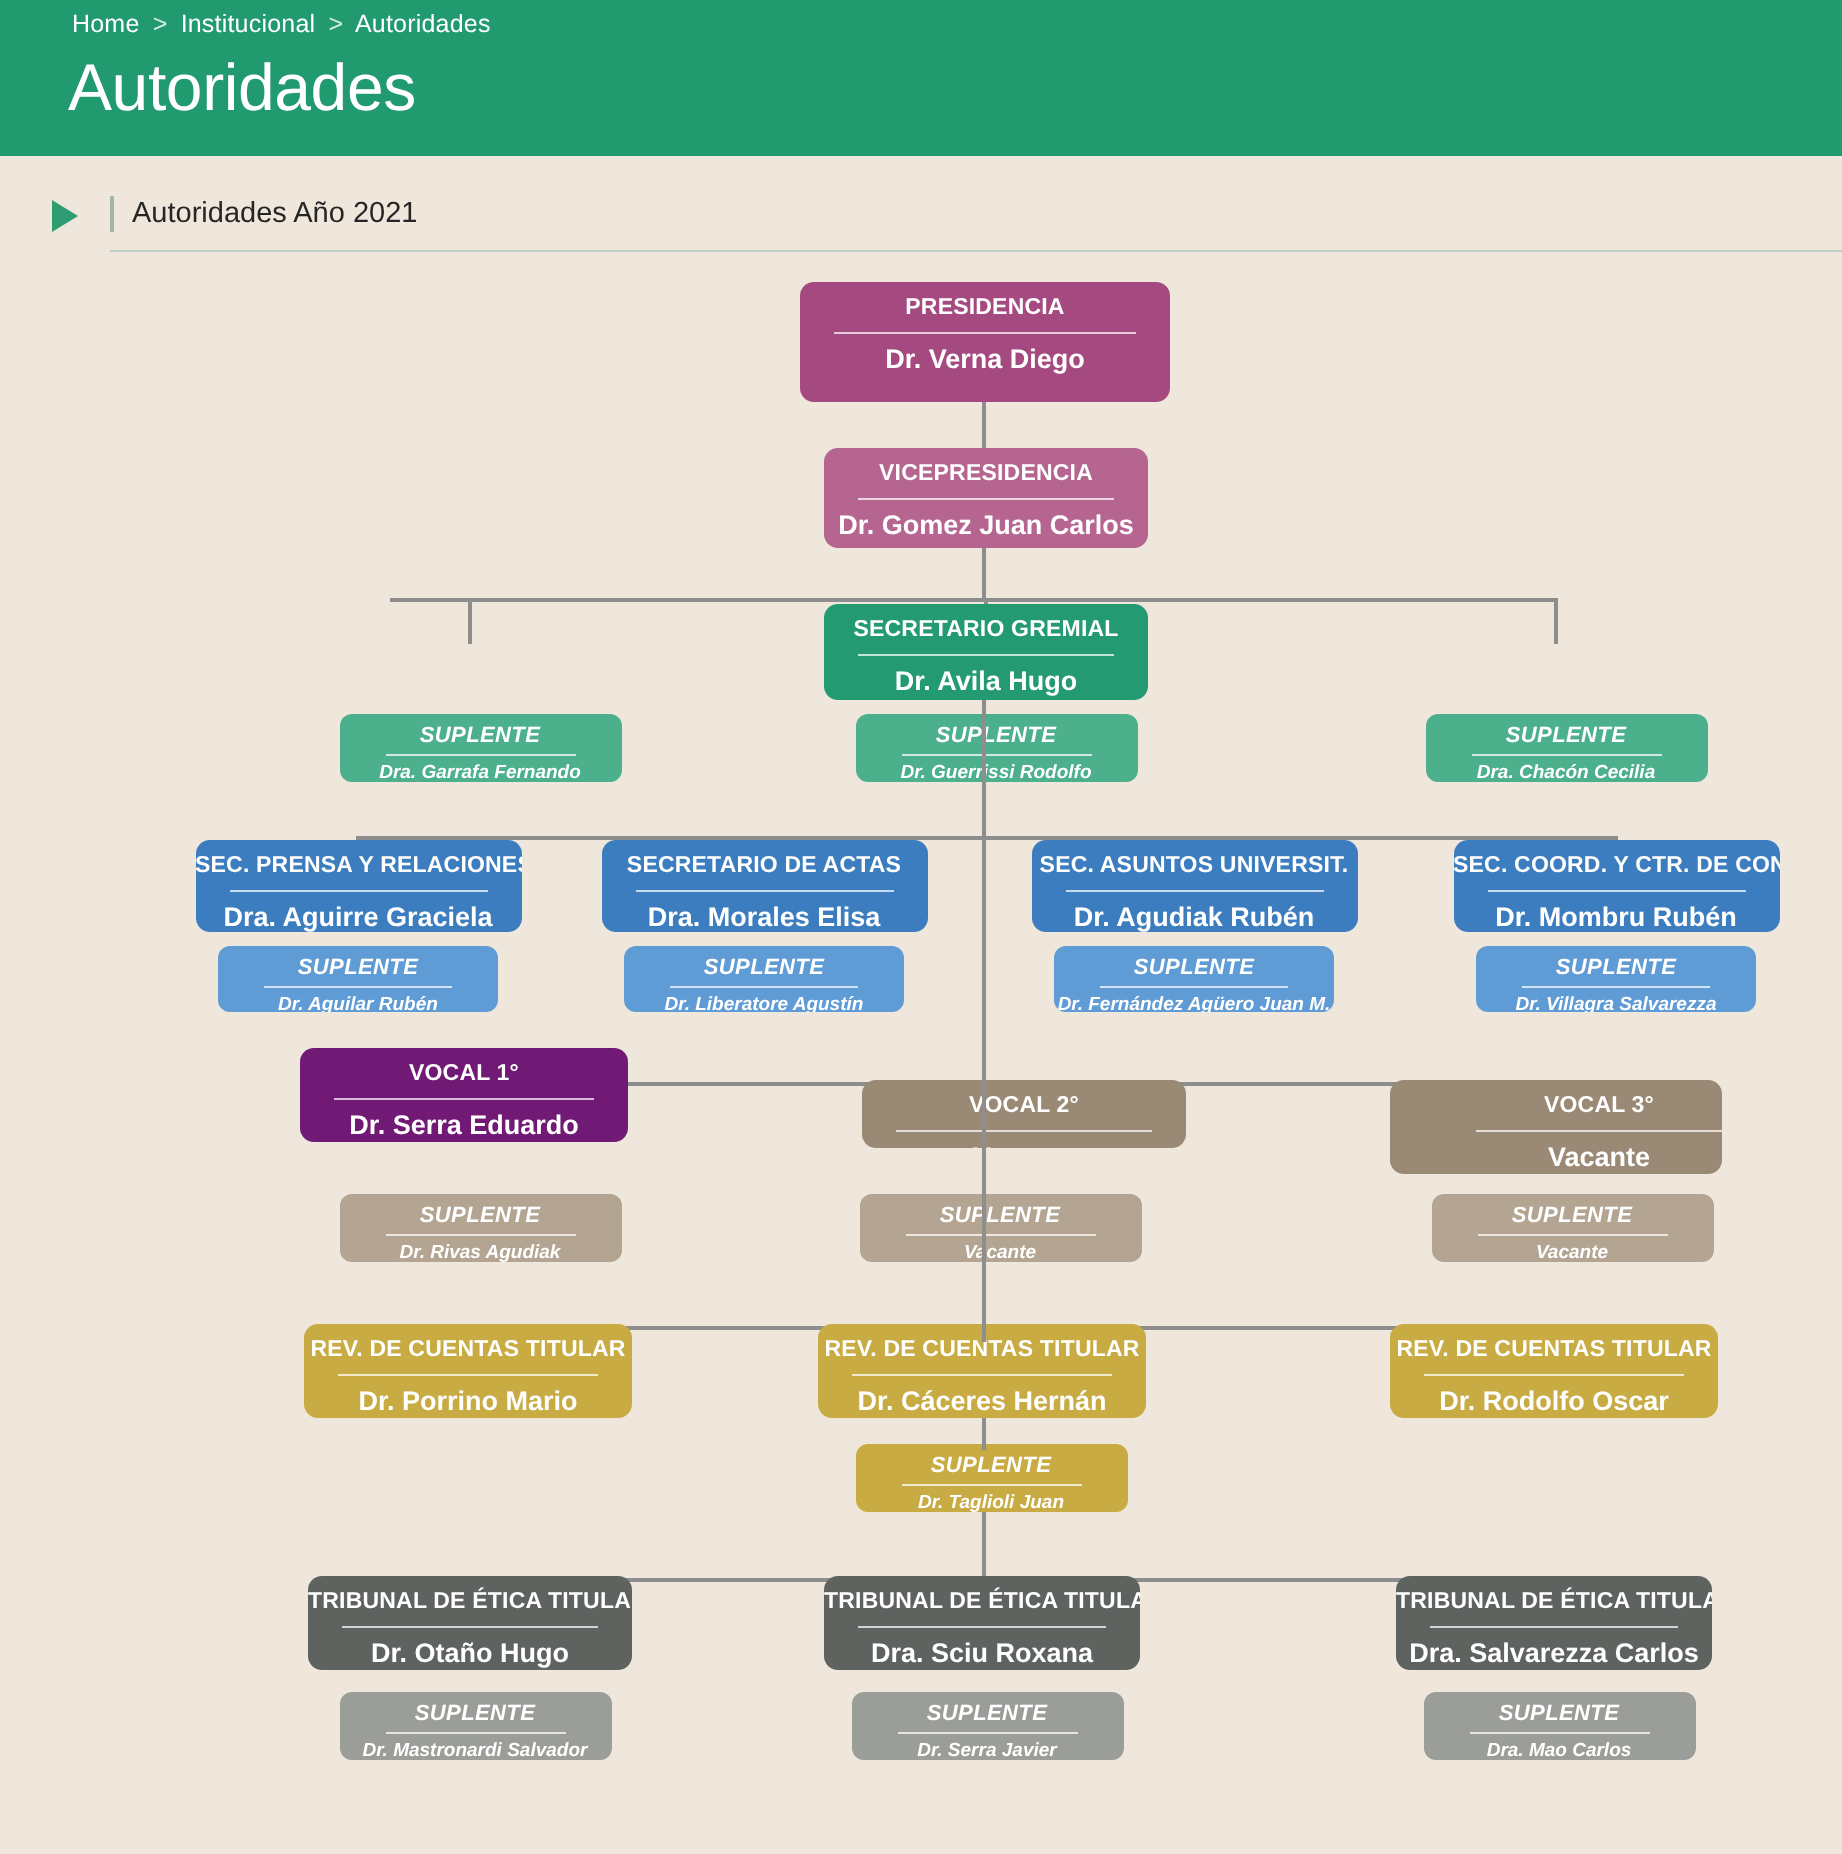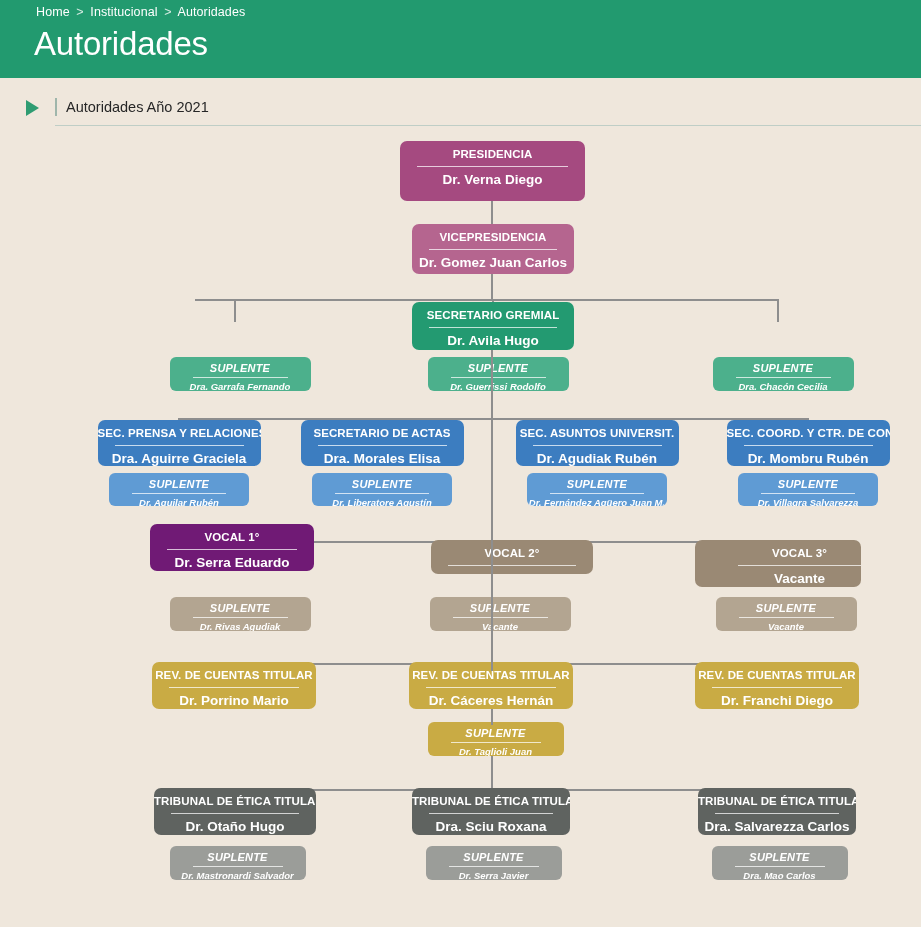--- a/index.html
+++ b/index.html
@@ -251,21 +251,21 @@
         <div class="name">Dr. Cáceres Hernán</div>
       </div>
       <div class="sub" style="left: 427.5px; top: 594px; width: 136px; height: 34px; background: rgb(201, 171, 68);">
         <div class="title">SUPLENTE</div>
         <div class="divider" style="width: 90px;"></div>
         <div class="name">Dr. Taglioli Juan</div>
       </div>
       <div class="node" style="left: 695px; top: 534px; width: 164px; height: 47px; background: rgb(201, 171, 68);">
         <div class="title">REV. DE CUENTAS TITULAR</div>
         <div class="divider" style="width: 130px;"></div>
-        <div class="name">Dr. Franchi Diego</div>
+        <div class="name">Dr. Rodolfo Oscar</div>
       </div>
       <div class="ln v" style="left: 491px; top: 527px; width: 2px; height: 16px; background: rgb(142, 142, 142);"></div>
       <div class="ln v" style="left: 491px; top: 581px; width: 2px; height: 16px; background: rgb(142, 142, 142);"></div>
       <div class="ln v" style="left: 491px; top: 628px; width: 2px; height: 33px; background: rgb(142, 142, 142);"></div>
       <div class="ln h" style="left: 235px; top: 661px; width: 542px; height: 2px; background: rgb(142, 142, 142);"></div>
       <div class="ln v" style="left: 234px; top: 661px; width: 2px; height: 21px; background: rgb(142, 142, 142);"></div>
       <div class="ln v" style="left: 490px; top: 661px; width: 2px; height: 21px; background: rgb(142, 142, 142);"></div>
       <div class="ln v" style="left: 776px; top: 661px; width: 2px; height: 21px; background: rgb(142, 142, 142);"></div>
       <div class="node" style="left: 154px; top: 660px; width: 162px; height: 47px; background: rgb(95, 99, 96);">
         <div class="title">TRIBUNAL DE ÉTICA TITULAR</div>

